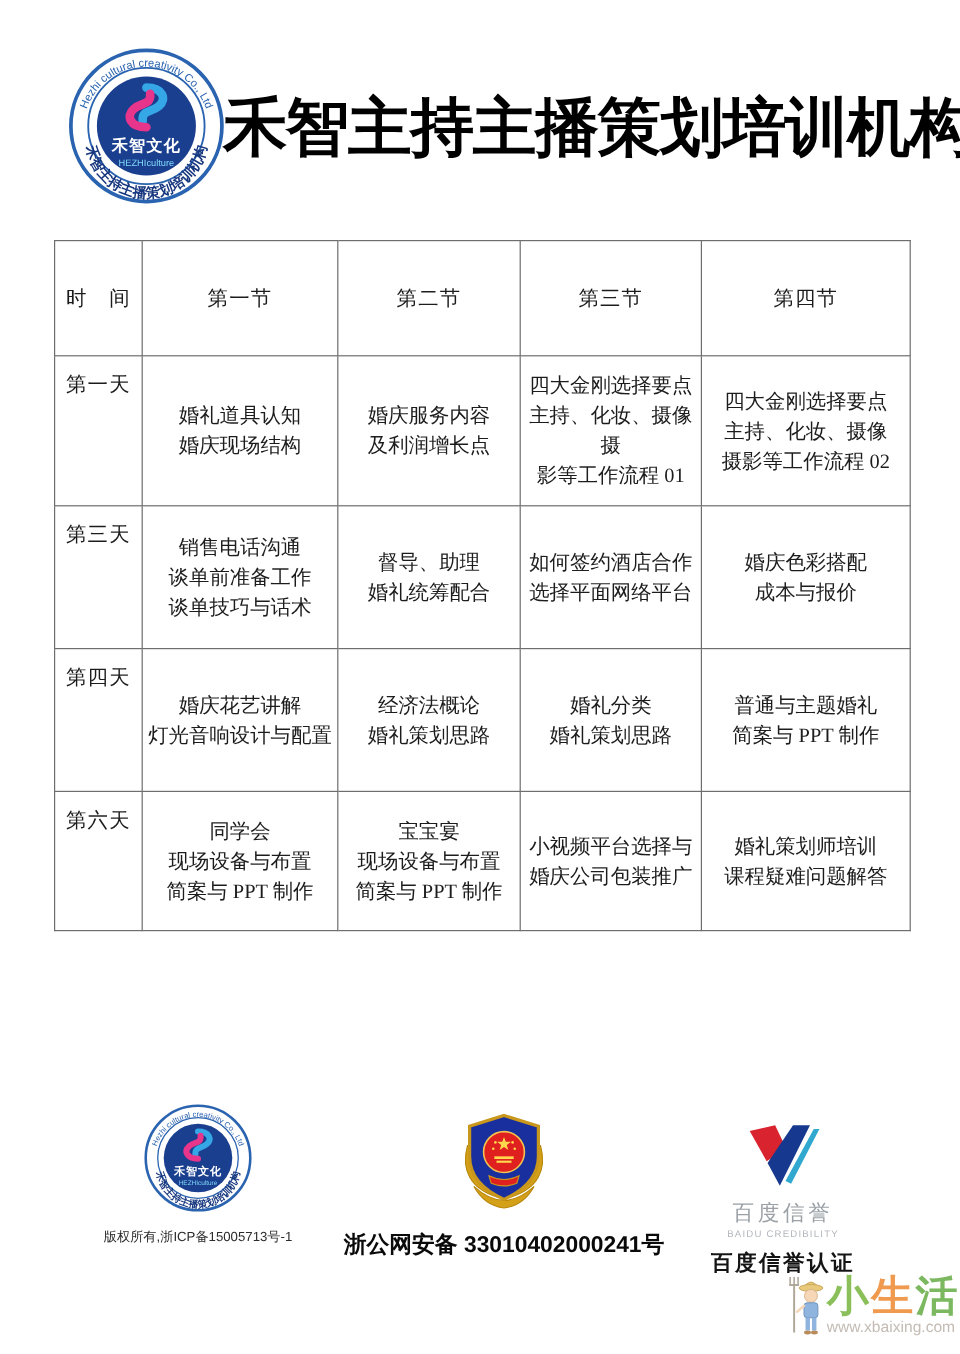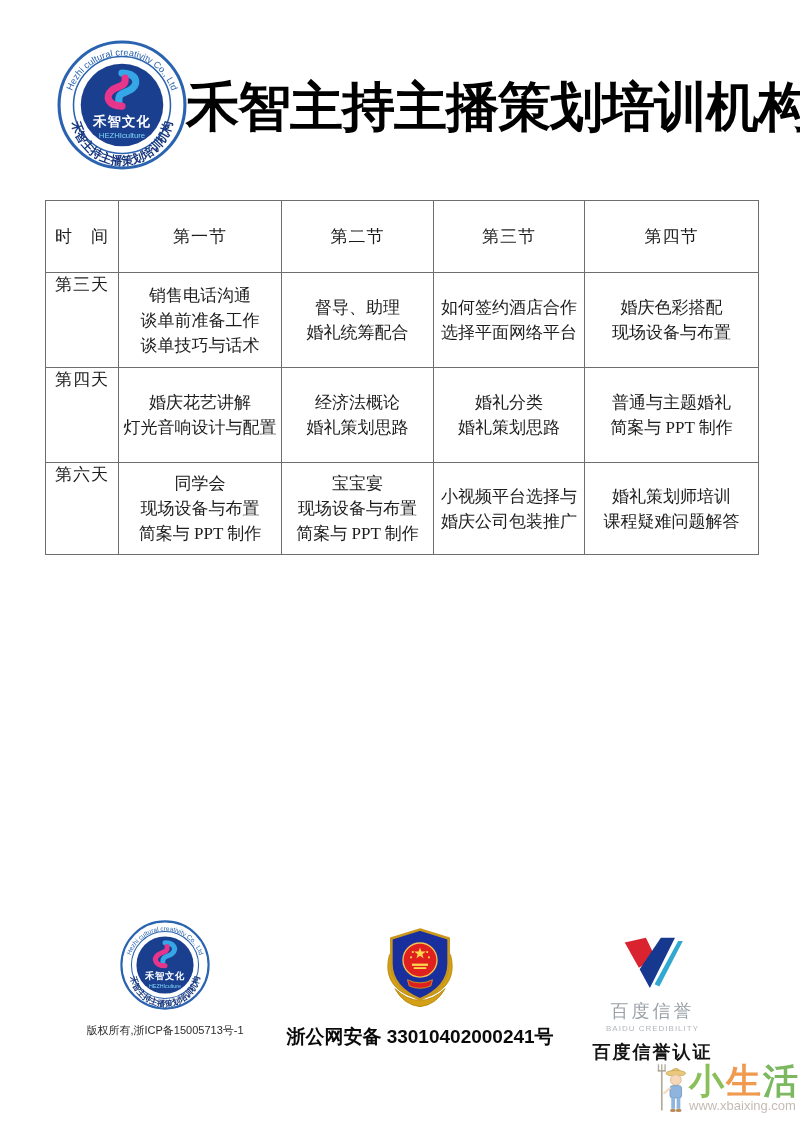--- a/index.html
+++ b/index.html
@@ -9,21 +9,21 @@
   
   .logo-wrap{position:absolute;left:57px;top:40px;width:130px;height:130px;}
   .page-title{position:absolute;left:186px;top:72px;width:574px;height:70px;
       font-size:53px;font-weight:bold;letter-spacing:-1px;color:#000;
       white-space:nowrap;line-height:70px;}
 
   
   table.course{position:absolute;left:45px;top:200px;border-collapse:collapse;
       table-layout:fixed;width:713px;}
   table.course td,table.course th{border:1px solid #6e6e6e;text-align:center;
-      font-weight:normal;font-size:17px;color:#1c1c1c;padding:0 4px;}
+      font-weight:normal;font-size:17px;color:#1c1c1c;padding:12px 4px;}
   table.course th{height:71px;vertical-align:middle;letter-spacing:1px;}
   td.day{vertical-align:top;padding-top:21px;letter-spacing:1px;}
   td.slot{vertical-align:middle;white-space:pre-line;line-height:25px;}
   tr.r1 td{height:95px;} tr.r2 td{height:93px;} tr.r3 td{height:94px;}
   tr.r4 td{height:94px;} tr.r5 td{height:100px;} tr.r6 td{height:91px;}
 
   
   .footer-block{position:absolute;display:flex;flex-direction:column;align-items:center;
       font-family:"Liberation Sans","DejaVu Sans",sans-serif;}
   .fb-left{left:60px;top:920px;width:210px;}
@@ -81,31 +81,44 @@
       <col style="width:174px">
   </colgroup>
   <tbody>
       <tr>
     <th>时　间</th>
     <th>第一节</th>
     <th>第二节</th>
     <th>第三节</th>
     <th>第四节</th>
   </tr>
+  <tr class="r1">
+    <td class="day">第一天</td>
+    <td class="slot">婚礼道具认知
+婚庆现场结构</td>
+    <td class="slot">婚庆服务内容
+及利润增长点</td>
+    <td class="slot">四大金刚选择要点
+主持、化妆、摄像摄
+影等工作流程 01</td>
+    <td class="slot">四大金刚选择要点
+主持、化妆、摄像
+摄影等工作流程 02</td>
+  </tr>
   <tr class="r3">
     <td class="day">第三天</td>
     <td class="slot">销售电话沟通
 谈单前准备工作
 谈单技巧与话术</td>
     <td class="slot">督导、助理
 婚礼统筹配合</td>
     <td class="slot">如何签约酒店合作
 选择平面网络平台</td>
     <td class="slot">婚庆色彩搭配
-现场设备与布置</td>
+成本与报价</td>
   </tr>
   <tr class="r4">
     <td class="day">第四天</td>
     <td class="slot">婚庆花艺讲解
 灯光音响设计与配置</td>
     <td class="slot">经济法概论
 婚礼策划思路</td>
     <td class="slot">婚礼分类
 婚礼策划思路</td>
     <td class="slot">普通与主题婚礼

